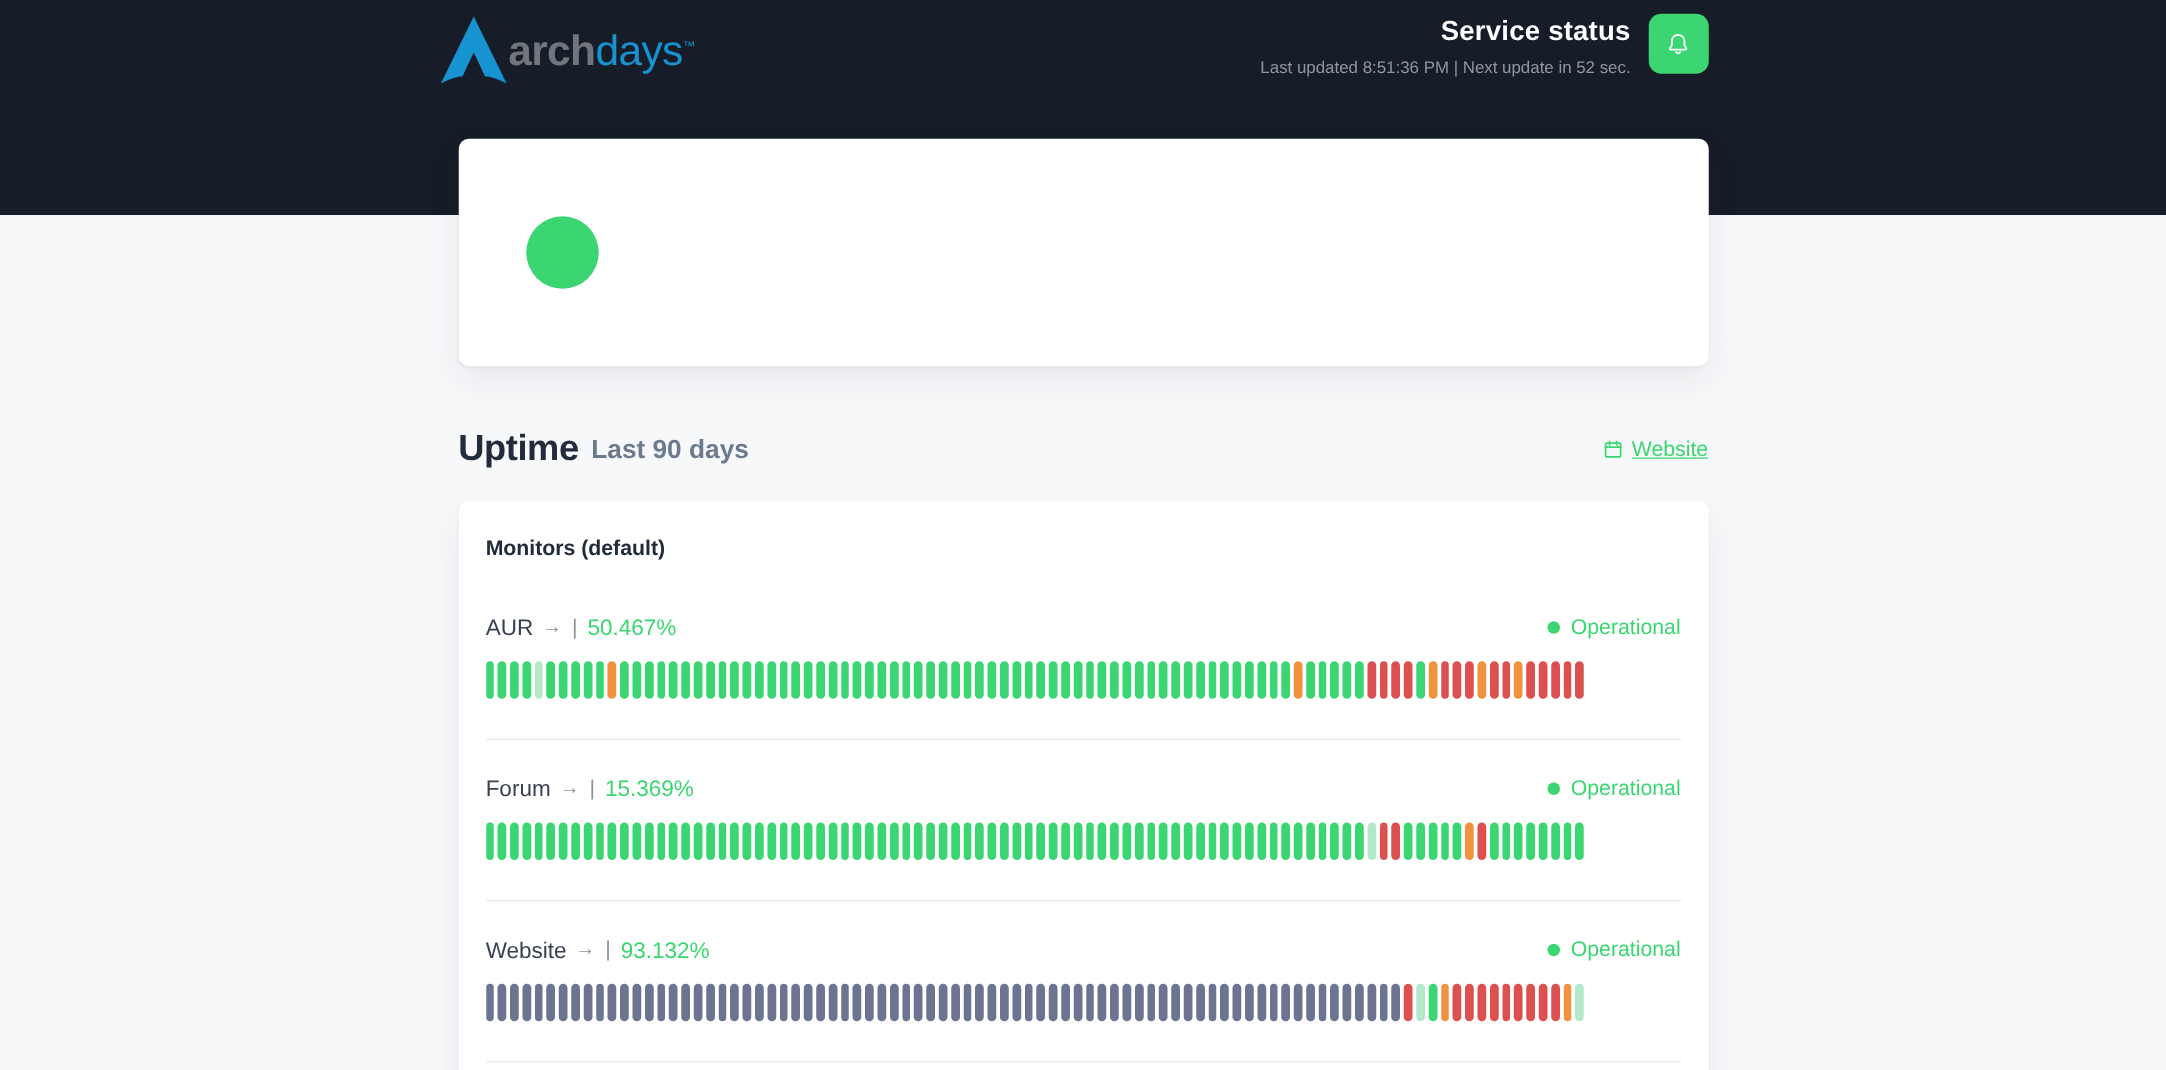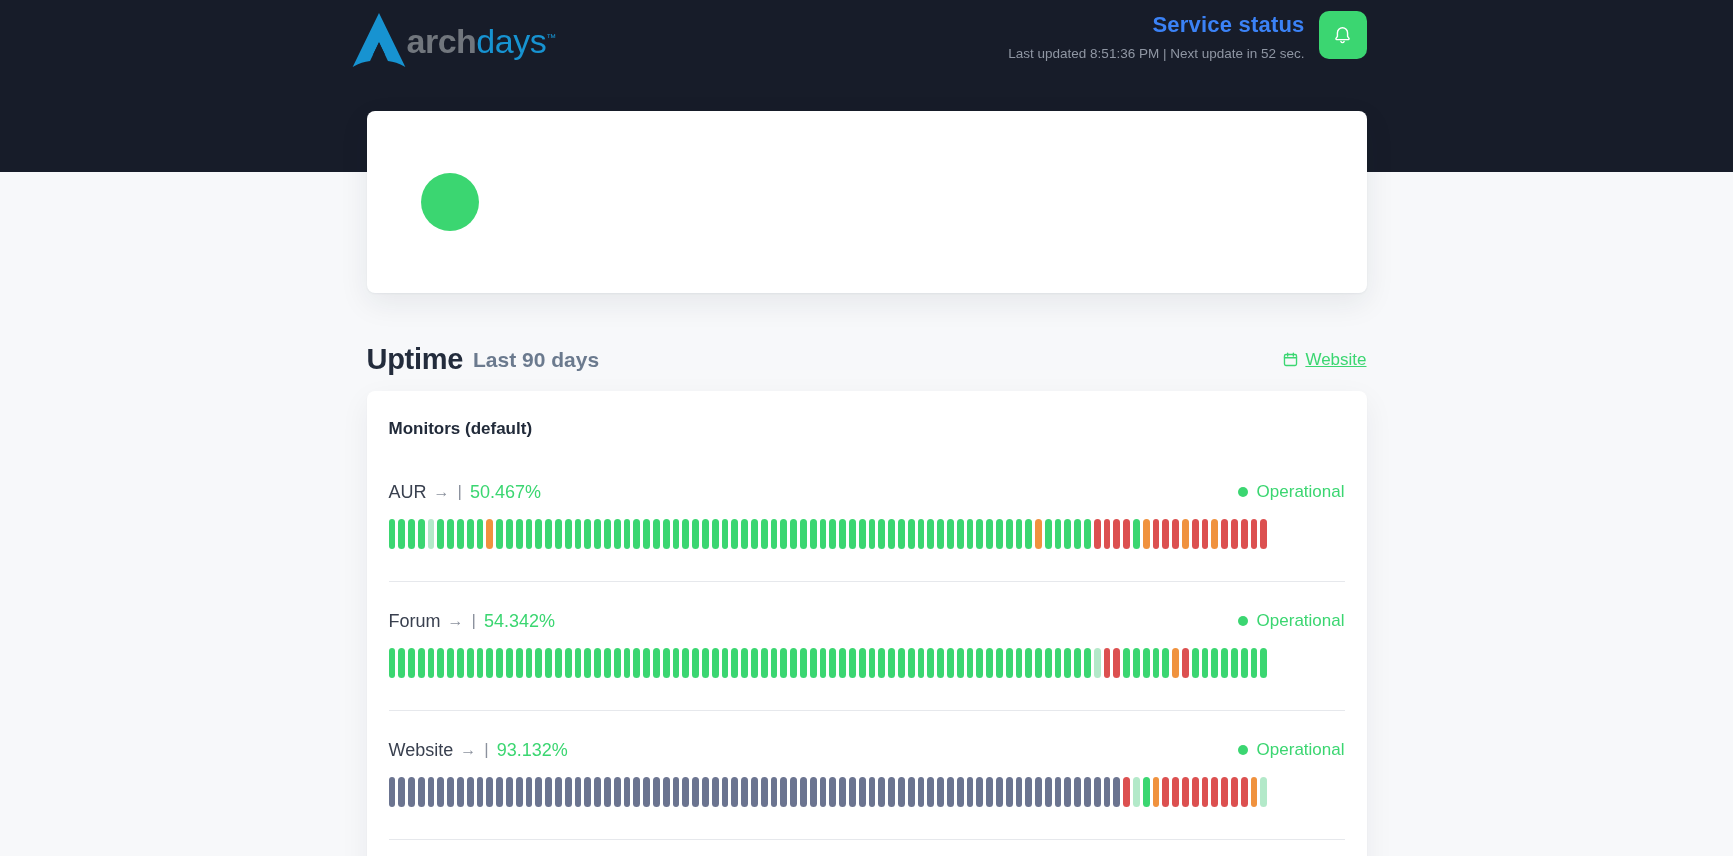--- a/index.html
+++ b/index.html
@@ -15,40 +15,40 @@
   .header { height:172px; background:var(--header-bg,#171c29); }
   .header-inner { display:flex; align-items:flex-start; padding-top:10px; }
   .logo { display:flex; align-items:center; text-decoration:none; margin-left:-16px; }
   .logo-a { width:56px; height:56px; display:block; }
   .logo-word { font-size:34px; letter-spacing:-0.5px; line-height:56px; }
   .logo-arch { color:var(--arch-gray,#71767d); font-weight:700; }
   .logo-linux { color:var(--arch-blue,#1793d1); font-weight:400; }
   .logo-tm { color:var(--arch-blue,#1793d1); font-size:10px; vertical-align:super; }
   .header-right { margin-left:auto; display:flex; align-items:flex-start; }
   .header-text { text-align:right; margin-right:14px; }
-  .header-title { color:#3b82f6; font-size:22px; font-weight:700; margin-top:2px; letter-spacing:0.2px; }
+  .header-title { color:#ffffff; font-size:22px; font-weight:700; margin-top:2px; letter-spacing:0.2px; }
   .header-subtitle { color:var(--text-gray,#8f96a3); font-size:13.5px; margin-top:8px; }
   .bell-btn {
     width:48px; height:48px; border:none; border-radius:10px; cursor:pointer;
     background:var(--accent-green,#3bd671);
     display:flex; align-items:center; justify-content:center; margin-top:1px;
   }
 
   
   .hero-card {
     margin-top:-61px; height:182px; background:#ffffff; border-radius:8px;
     box-shadow:0 10px 30px rgba(22,33,52,.08), 0 1px 2px rgba(22,33,52,.05);
     display:flex; align-items:center; padding-left:54px;
   }
   .hero-circle { width:58px; height:58px; border-radius:50%; background:var(--accent-green,#3bd671); flex:0 0 auto; }
   .hero-title { font-size:31px; font-weight:700; margin-left:30px; letter-spacing:-0.3px; color:var(--text-dark,#1e2836); }
   .hero-title .status-green { color:var(--accent-green,#3bd671); }
 
   
-  .section-head { display:flex; align-items:center; margin-top:50px; margin-bottom:15px; }
+  .section-head { display:flex; align-items:center; margin-top:50px; margin-bottom:25px; }
   .uptime-title { font-size:29px; font-weight:700; color:#232c3c; letter-spacing:-0.3px; }
   .uptime-range { font-size:21px; font-weight:700; color:#6b7a8e; margin-left:10px; }
   .calendar-link {
     margin-left:auto; display:inline-flex; align-items:center; gap:6px;
     color:var(--accent-green,#3bd671); font-size:17px; text-decoration:underline; cursor:pointer;
   }
 
   
   .monitors-card {
     background:#ffffff; border-radius:8px; padding:28px 22px 60px;
@@ -220,21 +220,21 @@
           <span class="bar" style="background: rgb(220, 80, 80);"></span>
         </div>
       <hr class="row-divider">
     </div>
 
     <div>
       <div class="monitor-head">
         <a class="monitor-name">Forum</a>
         <span class="monitor-arrow">→</span>
         <span class="monitor-sep">|</span>
-        <span class="monitor-pct">54.342%</span>
+        <span class="monitor-pct">15.369%</span>
         <span class="monitor-status">
           <span class="status-dot"></span>
           <span>Operational</span>
         </span>
       </div>
       <div class="bar-track">
           <span class="bar" style="background: rgb(59, 214, 113);"></span>
           <span class="bar" style="background: rgb(59, 214, 113);"></span>
           <span class="bar" style="background: rgb(59, 214, 113);"></span>
           <span class="bar" style="background: rgb(59, 214, 113);"></span>

